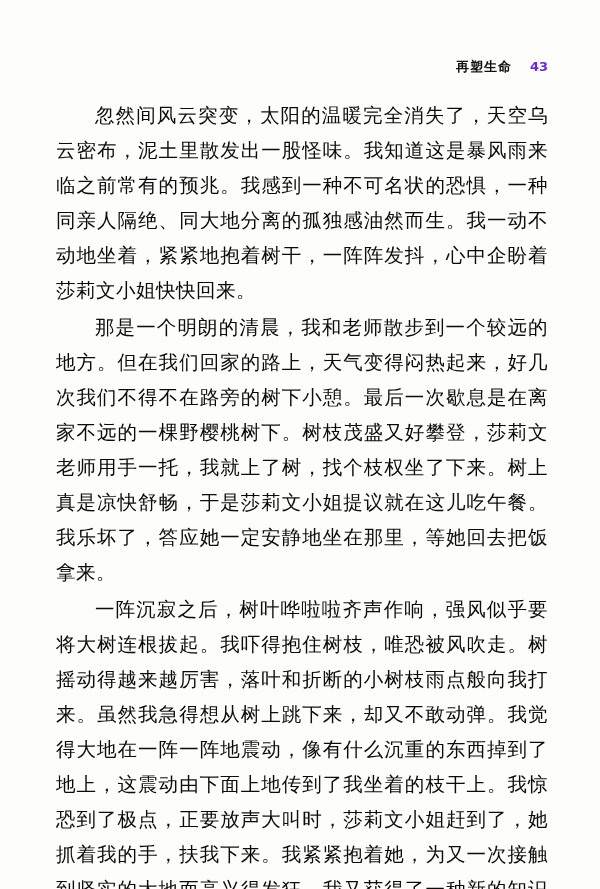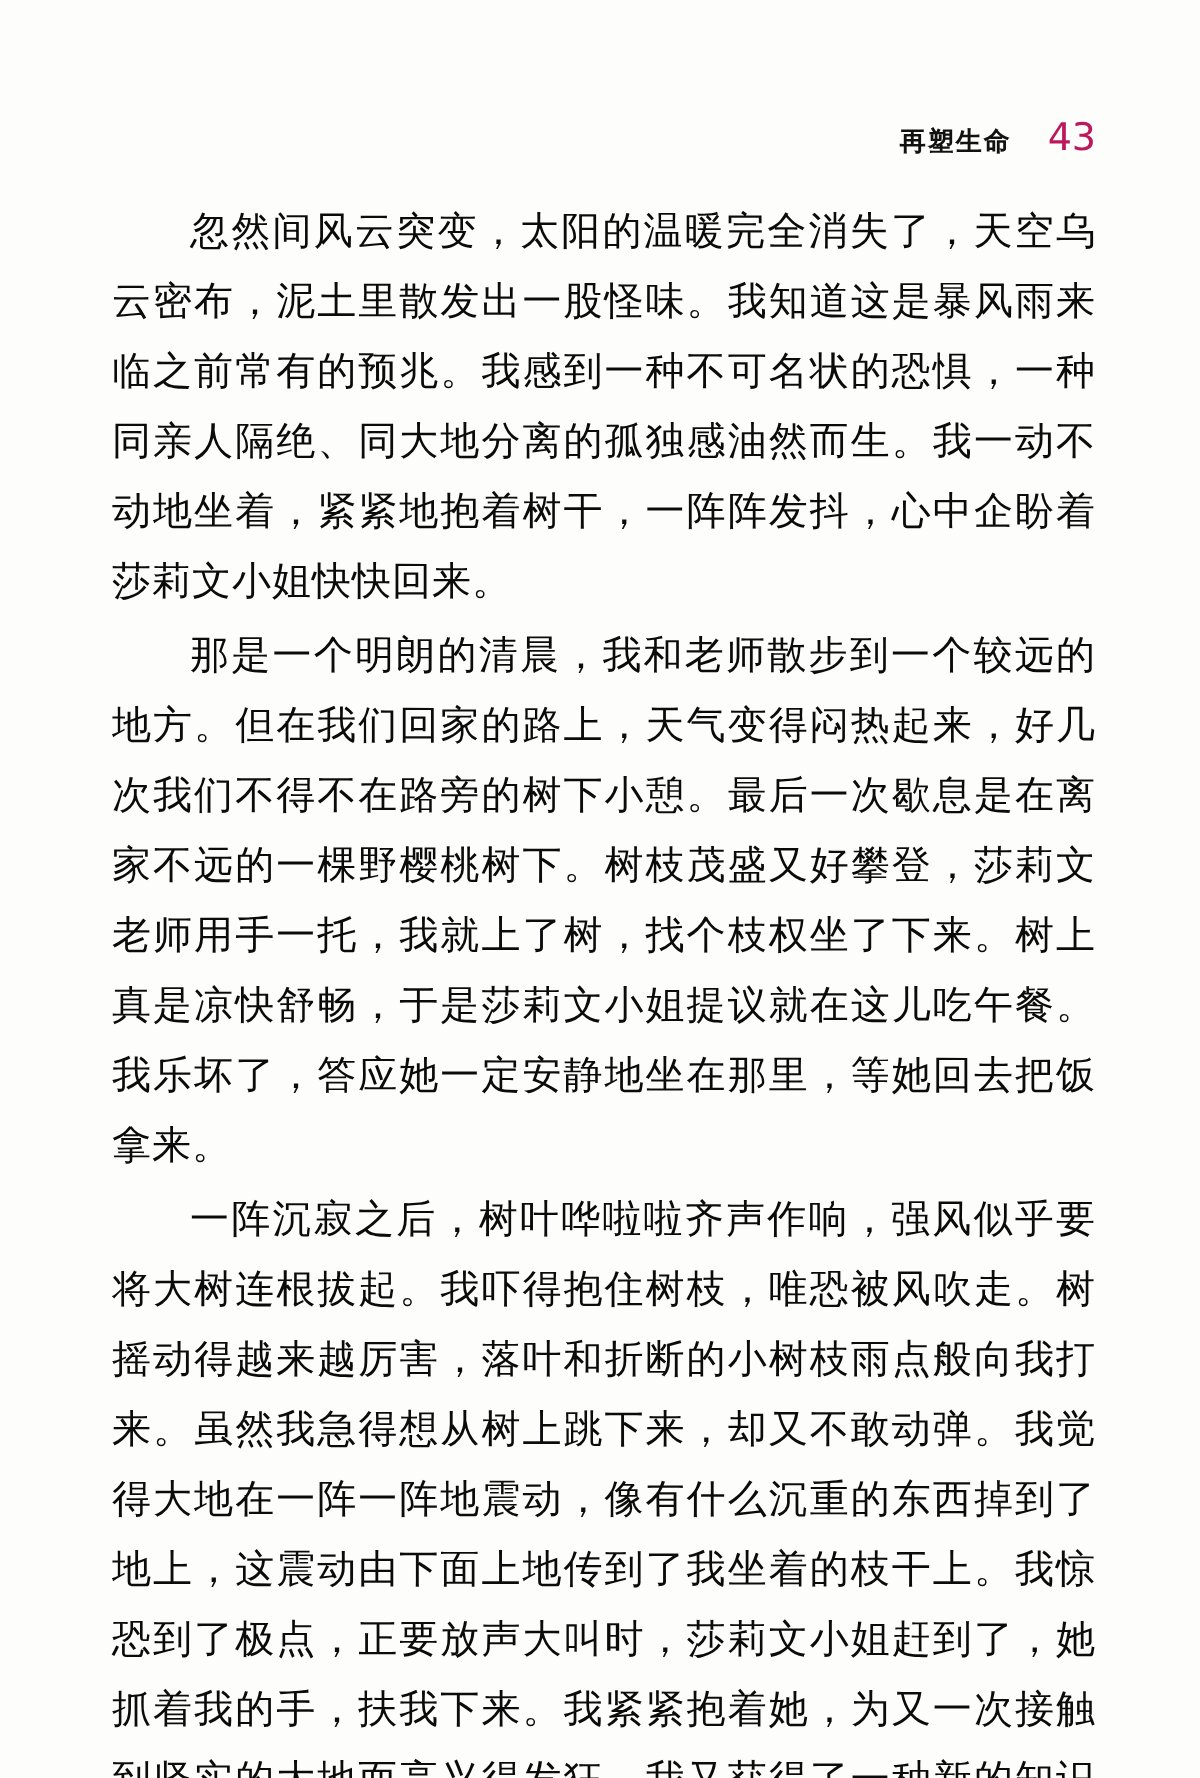--- a/index.html
+++ b/index.html
@@ -29,23 +29,23 @@
   }
   .header-title {
     font-family: "DejaVu Sans", "Liberation Sans", sans-serif;
     font-size: 13px;
     font-weight: 700;
     letter-spacing: 1px;
     color: #111;
   }
   .header-page {
     font-family: "DejaVu Sans", "Liberation Sans", sans-serif;
-    font-size: 19px;
-    font-weight: 400;
-    color: #be185d;
+    font-size: 13px;
+    font-weight: 700;
+    color: #6d28d9;
   }
   .body-text {
     position: absolute;
     top: 98px;
     left: 56px;
     width: 492px;
   }
   .para {
     margin: 0 0 2px 0;
     font-size: 19.5px;

